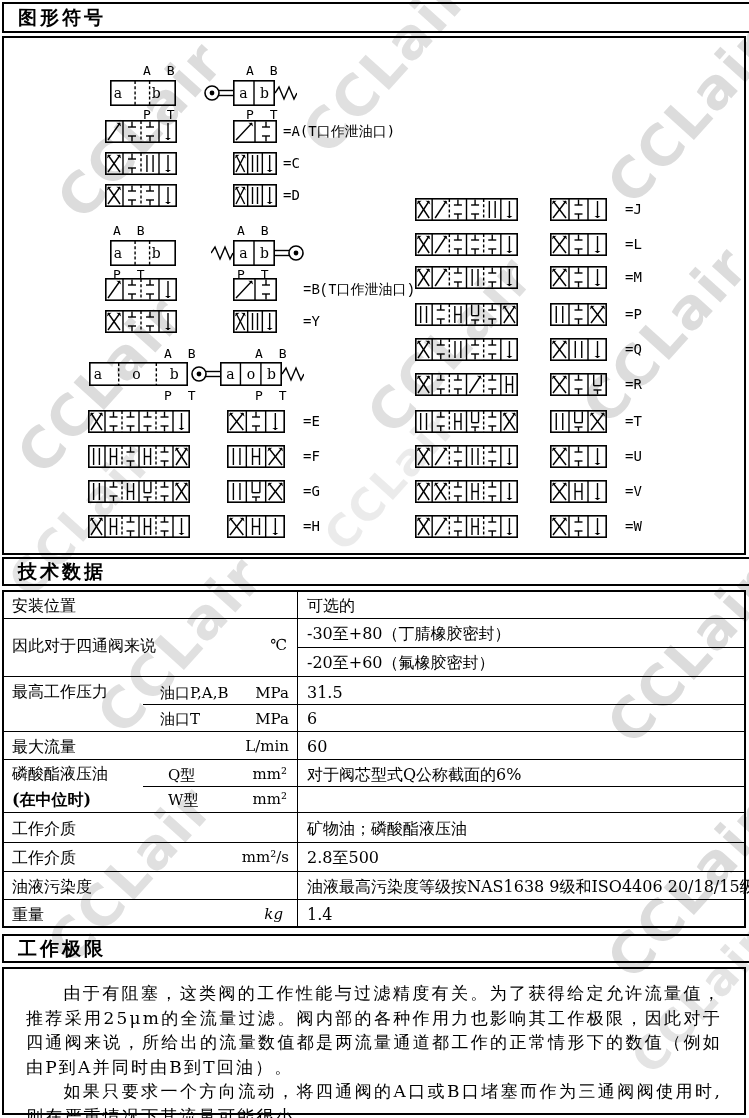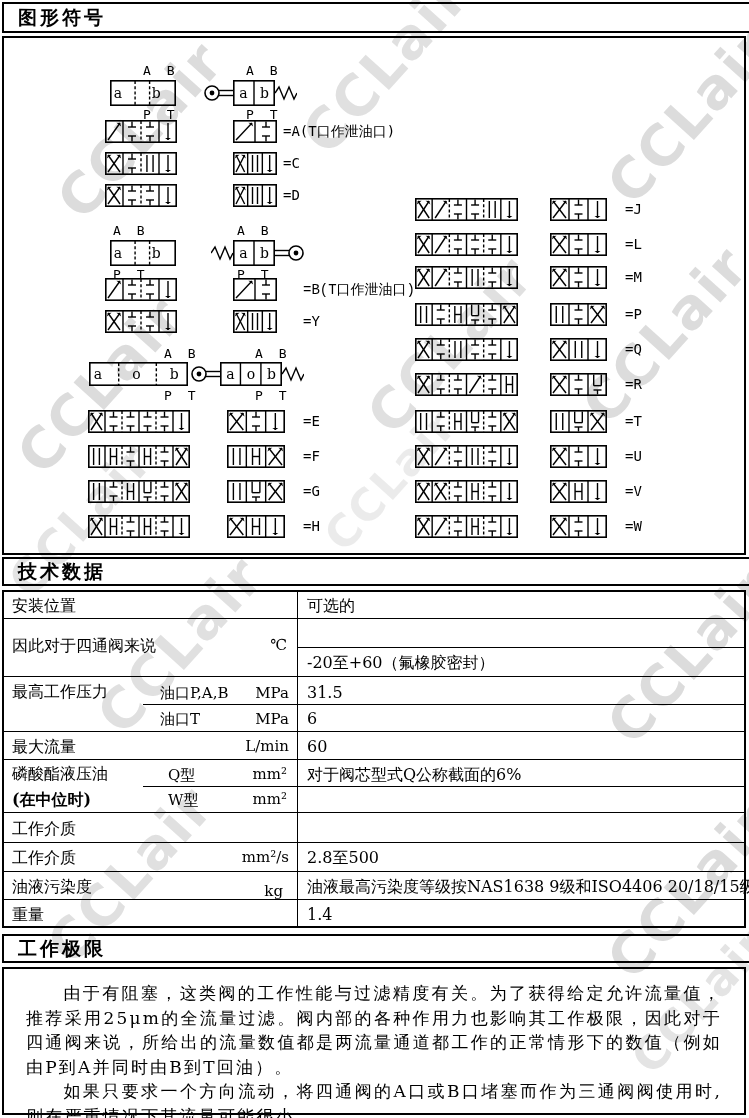--- a/index.html
+++ b/index.html
@@ -1029,20 +1029,21 @@
   <div class="hl" style="left:2px;top:812px;width:744px;"></div>
   <div class="hl" style="left:2px;top:842px;width:744px;"></div>
   <div class="hl" style="left:2px;top:871px;width:744px;"></div>
   <div class="hl" style="left:2px;top:899px;width:744px;"></div>
 
   <div class="cell" style="left:12px;top:596px;">安装位置</div>
   <div class="cell" style="left:307px;top:596px;">可选的</div>
 
   <div class="cell" style="left:12px;top:636px;">因此对于四通阀来说</div>
   <div class="unit" style="right:462px;top:636px;">℃</div>
+  <div class="cell" style="left:307px;top:624px;">-30至+80（丁腈橡胶密封）</div>
   <div class="cell" style="left:307px;top:653px;">-20至+60（氟橡胶密封）</div>
 
   <div class="cell" style="left:12px;top:682px;">最高工作压力</div>
   <div class="sub" style="left:160px;top:684px;">油口P,A,B</div>
   <div class="unit" style="right:460px;top:684px;">MPa</div>
   <div class="cell" style="left:307px;top:683px;">31.5</div>
   <div class="sub" style="left:160px;top:710px;">油口T</div>
   <div class="unit" style="right:460px;top:710px;">MPa</div>
   <div class="cell" style="left:307px;top:709px;">6</div>
 
@@ -1052,30 +1053,31 @@
 
   <div class="cell" style="left:12px;top:764px;">磷酸酯液压油</div>
   <div class="cell" style="left:12px;top:790px;font-weight:bold;">(在中位时)</div>
   <div class="sub" style="left:168px;top:766px;">Q型</div>
   <div class="unit" style="right:462px;top:765px;">mm²</div>
   <div class="cell" style="left:307px;top:765px;">对于阀芯型式Q公称截面的6%</div>
   <div class="sub" style="left:168px;top:791px;">W型</div>
   <div class="unit" style="right:462px;top:790px;">mm²</div>
 
   <div class="cell" style="left:12px;top:819px;">工作介质</div>
+  <div class="cell" style="left:307px;top:819px;">矿物油；磷酸酯液压油</div>
 
   <div class="cell" style="left:12px;top:848px;">工作介质</div>
   <div class="unit" style="right:460px;top:848px;">mm²/s</div>
   <div class="cell" style="left:307px;top:848px;">2.8至500</div>
 
   <div class="cell" style="left:12px;top:877px;">油液污染度</div>
   <div class="cell" style="left:307px;top:877px;">油液最高污染度等级按NAS1638 9级和ISO4406 20/18/15级。</div>
 
   <div class="cell" style="left:12px;top:905px;">重量</div>
-  <div class="unit" style="right:466px;top:882px;">kg</div>
+  <div class="unit" style="right:466px;top:905px;font-style:italic;">kg</div>
   <div class="cell" style="left:307px;top:905px;">1.4</div>
 
   <div class="secbox" style="top:934px;height:25px;">工作极限</div>
   <div id="limits-text">
     <div class="inner">
       <p>由于有阻塞，这类阀的工作性能与过滤精度有关。为了获得给定允许流量值，推荐采用25μm的全流量过滤。阀内部的各种作用力也影响其工作极限，因此对于四通阀来说，所给出的流量数值都是两流量通道都工作的正常情形下的数值（例如由P到A并同时由B到T回油）。</p>
       <p>如果只要求一个方向流动，将四通阀的A口或B口堵塞而作为三通阀阀使用时,则在严重情况下其流量可能很小.</p>
     </div>
   </div>
 </div>

